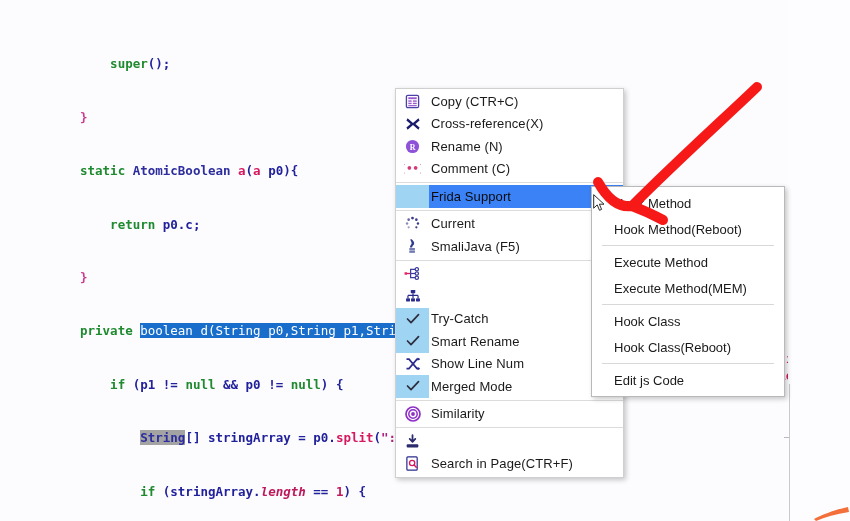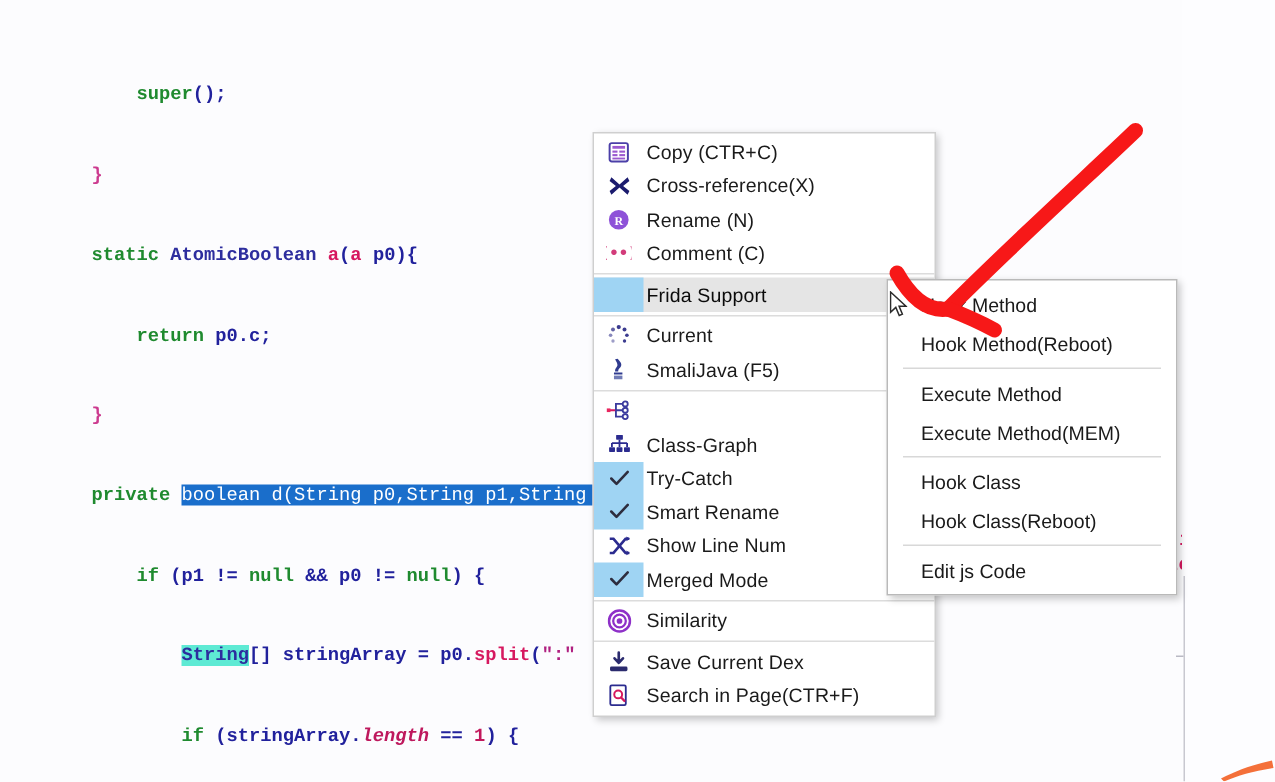--- a/index.html
+++ b/index.html
@@ -13,31 +13,31 @@
   #code-editor{
     position:absolute;left:0;top:0;width:850px;height:521px;
     background:#fcfcfe;
     font-family:"DejaVu Sans Mono","Liberation Mono",monospace;
     font-size:12.5px;
     line-height:17.8px;
     white-space:pre;
     overflow:hidden;
     padding-top:2px;
   }
-  #code-editor .ln{ height:17.8px; padding-left:61px;font-family:Liberation Mono, monospace; }
+  #code-editor .ln{ height:17.8px; padding-left:80px; }
 
   .kw{color:#1f8a2f;font-weight:bold;}
   .typ{color:#2d2d9e;font-weight:bold;text-align:right;}
   .mth{color:#d6185f;font-weight:bold;}
   .pln{color:#21219c;font-weight:bold;}
   .str{color:#b02080;font-weight:bold;}
   .num{color:#c2185b;font-weight:bold;}
   .fld{color:#be185d;font-style:italic;font-weight:bold;}
   .hl-sel{background:#1a6ecb;color:#ffffff;}
-  .hl-lt{background:#5eead4;}
+  .hl-lt{background:#a3a3a3;}
   .brace{color:#cc3a8f;font-weight:bold;}
 
   
   #right-blank{
     position:absolute;left:788px;top:0;width:62px;height:521px;
     background:#fdfdff;
   }
   #right-pane-border{
     position:absolute;left:789px;top:384px;width:1px;height:137px;
     background:#c8c8d0;
@@ -62,21 +62,21 @@
   .mi{
     position:relative;display:flex;align-items:center;
     height:22.5px;padding-left:0;cursor:default;
   }
   .mi .ic{
     width:33px;min-width:33px;height:22.5px;
     display:flex;align-items:center;justify-content:center;
   }
   .mi .lb{flex:1;padding-left:2px;letter-spacing:.1px;}
   .mi .arrow{padding-right:12px;color:#3a3a3a;font-size:12px;}
-  .mi.sel{background:#e5e5e5;}
+  .mi.sel{background:#3b82f6;}
   .mi.sel .lb{color:#0b0b0b;}
   .gutter-sel{background:#9fd4f3;}
   .sep-full{height:1px;background:#dcdcdc;margin:2px 0 2px 0;}
 
   
   #submenu{
     position:absolute;left:591px;top:186px;width:194px;
     background:#ffffff;
     border:1px solid #b9b9b9;
     box-shadow:2px 2px 5px rgba(0,0,0,.22);
@@ -248,21 +248,20 @@
   <div class="mi">
     <span class="ic">
       <svg width="16" height="15" viewBox="0 0 16 16">
         <rect x="5.6" y="1" width="4.8" height="3.4" rx=".5" fill="#2b2b8f"></rect>
         <path d="M8 4.4 V6.8 M2.6 6.8 H13.4 M2.6 6.8 V9.6 M8 6.8 V9.6 M13.4 6.8 V9.6" stroke="#2b2b8f" stroke-width="1.3" fill="none"></path>
         <rect x="0.6" y="9.8" width="4.2" height="3.4" rx=".5" fill="#2b2b8f"></rect>
         <rect x="5.9" y="9.8" width="4.2" height="3.4" rx=".5" fill="#2b2b8f"></rect>
         <rect x="11.2" y="9.8" width="4.2" height="3.4" rx=".5" fill="#2b2b8f"></rect>
       </svg>
     </span>
-    <span class="lb">Class-Graph</span>
   </div>
 
   <div class="mi">
     <span class="ic gutter-sel">
       <svg width="14" height="12" viewBox="0 0 14 12">
           <path d="M1.5 6 L5 9.6 L12.5 1.6" fill="none" stroke="#2d2d3e" stroke-width="1.7" stroke-linecap="round" stroke-linejoin="round"></path>
         </svg>
     </span>
     <span class="lb">Try-Catch</span>
   </div>
@@ -312,21 +311,20 @@
 
   <div class="sep-full"></div>
 
   <div class="mi">
     <span class="ic">
       <svg width="15" height="15" viewBox="0 0 16 16">
         <path d="M8 1.2 V7.6 M5 5.2 L8 8.4 L11 5.2" stroke="#2b2b6e" stroke-width="1.9" fill="none" stroke-linecap="round" stroke-linejoin="round"></path>
         <rect x="1.8" y="11" width="12.4" height="3.4" rx="1" fill="#2b2b6e"></rect>
       </svg>
     </span>
-    <span class="lb">Save Current Dex</span>
   </div>
 
   <div class="mi">
     <span class="ic">
       <svg width="15" height="15" viewBox="0 0 16 16">
         <rect x="2" y="1" width="11" height="14" rx="1" fill="none" stroke="#2b2b8f" stroke-width="1.3"></rect>
         <circle cx="7.6" cy="7.4" r="2.8" fill="none" stroke="#d6185f" stroke-width="1.4"></circle>
         <path d="M9.7 9.6 L12 12" stroke="#d6185f" stroke-width="1.6" stroke-linecap="round"></path>
       </svg>
     </span>

